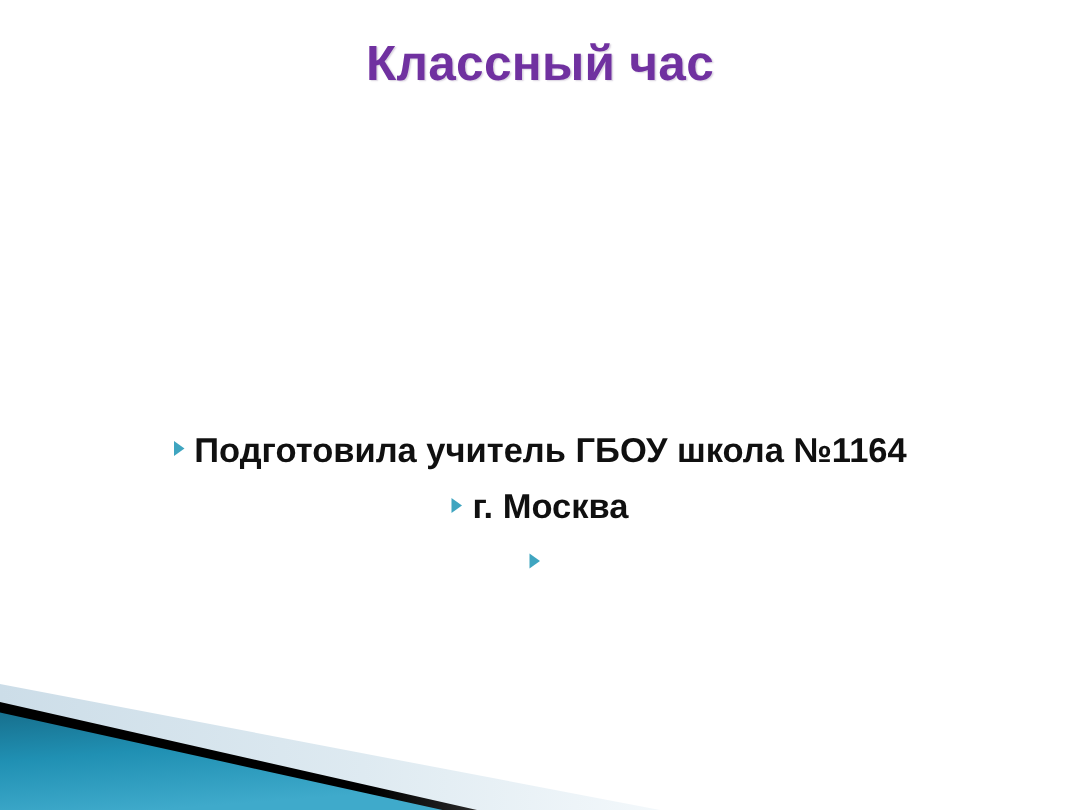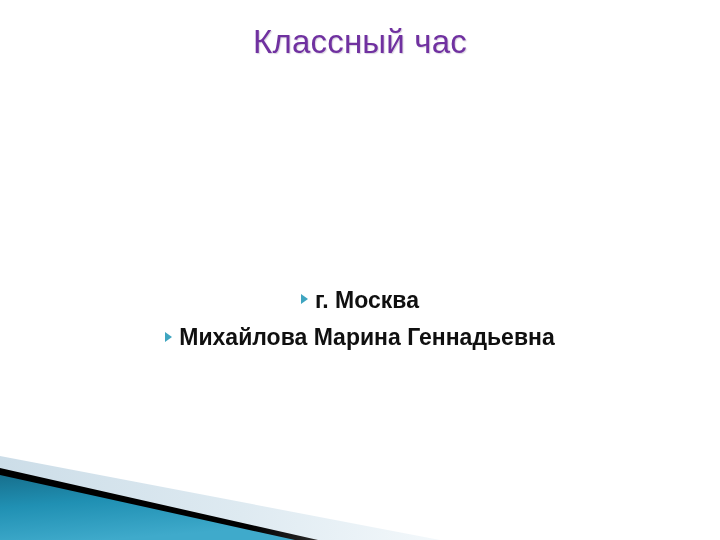--- a/index.html
+++ b/index.html
@@ -22,21 +22,21 @@
     left: 0;
     top: 22px;
     width: 720px;
     text-align: center;
     line-height: 1.22;
     letter-spacing: 0.2px;
   }
   .title-line {
     display: block;
     font-size: 33px;
-    font-weight: 400;
+    font-weight: 700;
     white-space: nowrap;
   }
   .title-line.purple {
     color: #7031A0;
     text-shadow: 1px 1px 1px rgba(130,110,150,0.30);
   }
   .title-line.green {
     color: #0D9B4B;
     text-shadow: 1px 1px 1px rgba(110,150,120,0.30);
   }
@@ -82,24 +82,27 @@
 <body>
 
 <div class="slide">
 
   <div class="title-block">
     <span class="title-line purple">Классный час</span>
   </div>
 
   <div class="body-block">
     <span class="body-line">
+      <span class="bullet-mark"></span><span>Подготовила учитель ГБОУ школа №1164</span>
+    </span>
+    <span class="body-line">
       <span class="bullet-mark"></span><span>г. Москва</span>
     </span>
     <span class="body-line">
-      <span class="bullet-mark"></span><span>Михайлова Марина Геннадьевна</span>
+      <span class="bullet-mark"></span>
     </span>
   </div>
 
   <svg class="corner-art" viewBox="0 0 720 120" preserveAspectRatio="none">
     <defs>
       <linearGradient id="tealGrad" x1="0" y1="0" x2="0.35" y2="1">
         <stop offset="0%" stop-color="#17708E"></stop>
         <stop offset="45%" stop-color="#2090B3"></stop>
         <stop offset="100%" stop-color="#3FAACB"></stop>
       </linearGradient>

